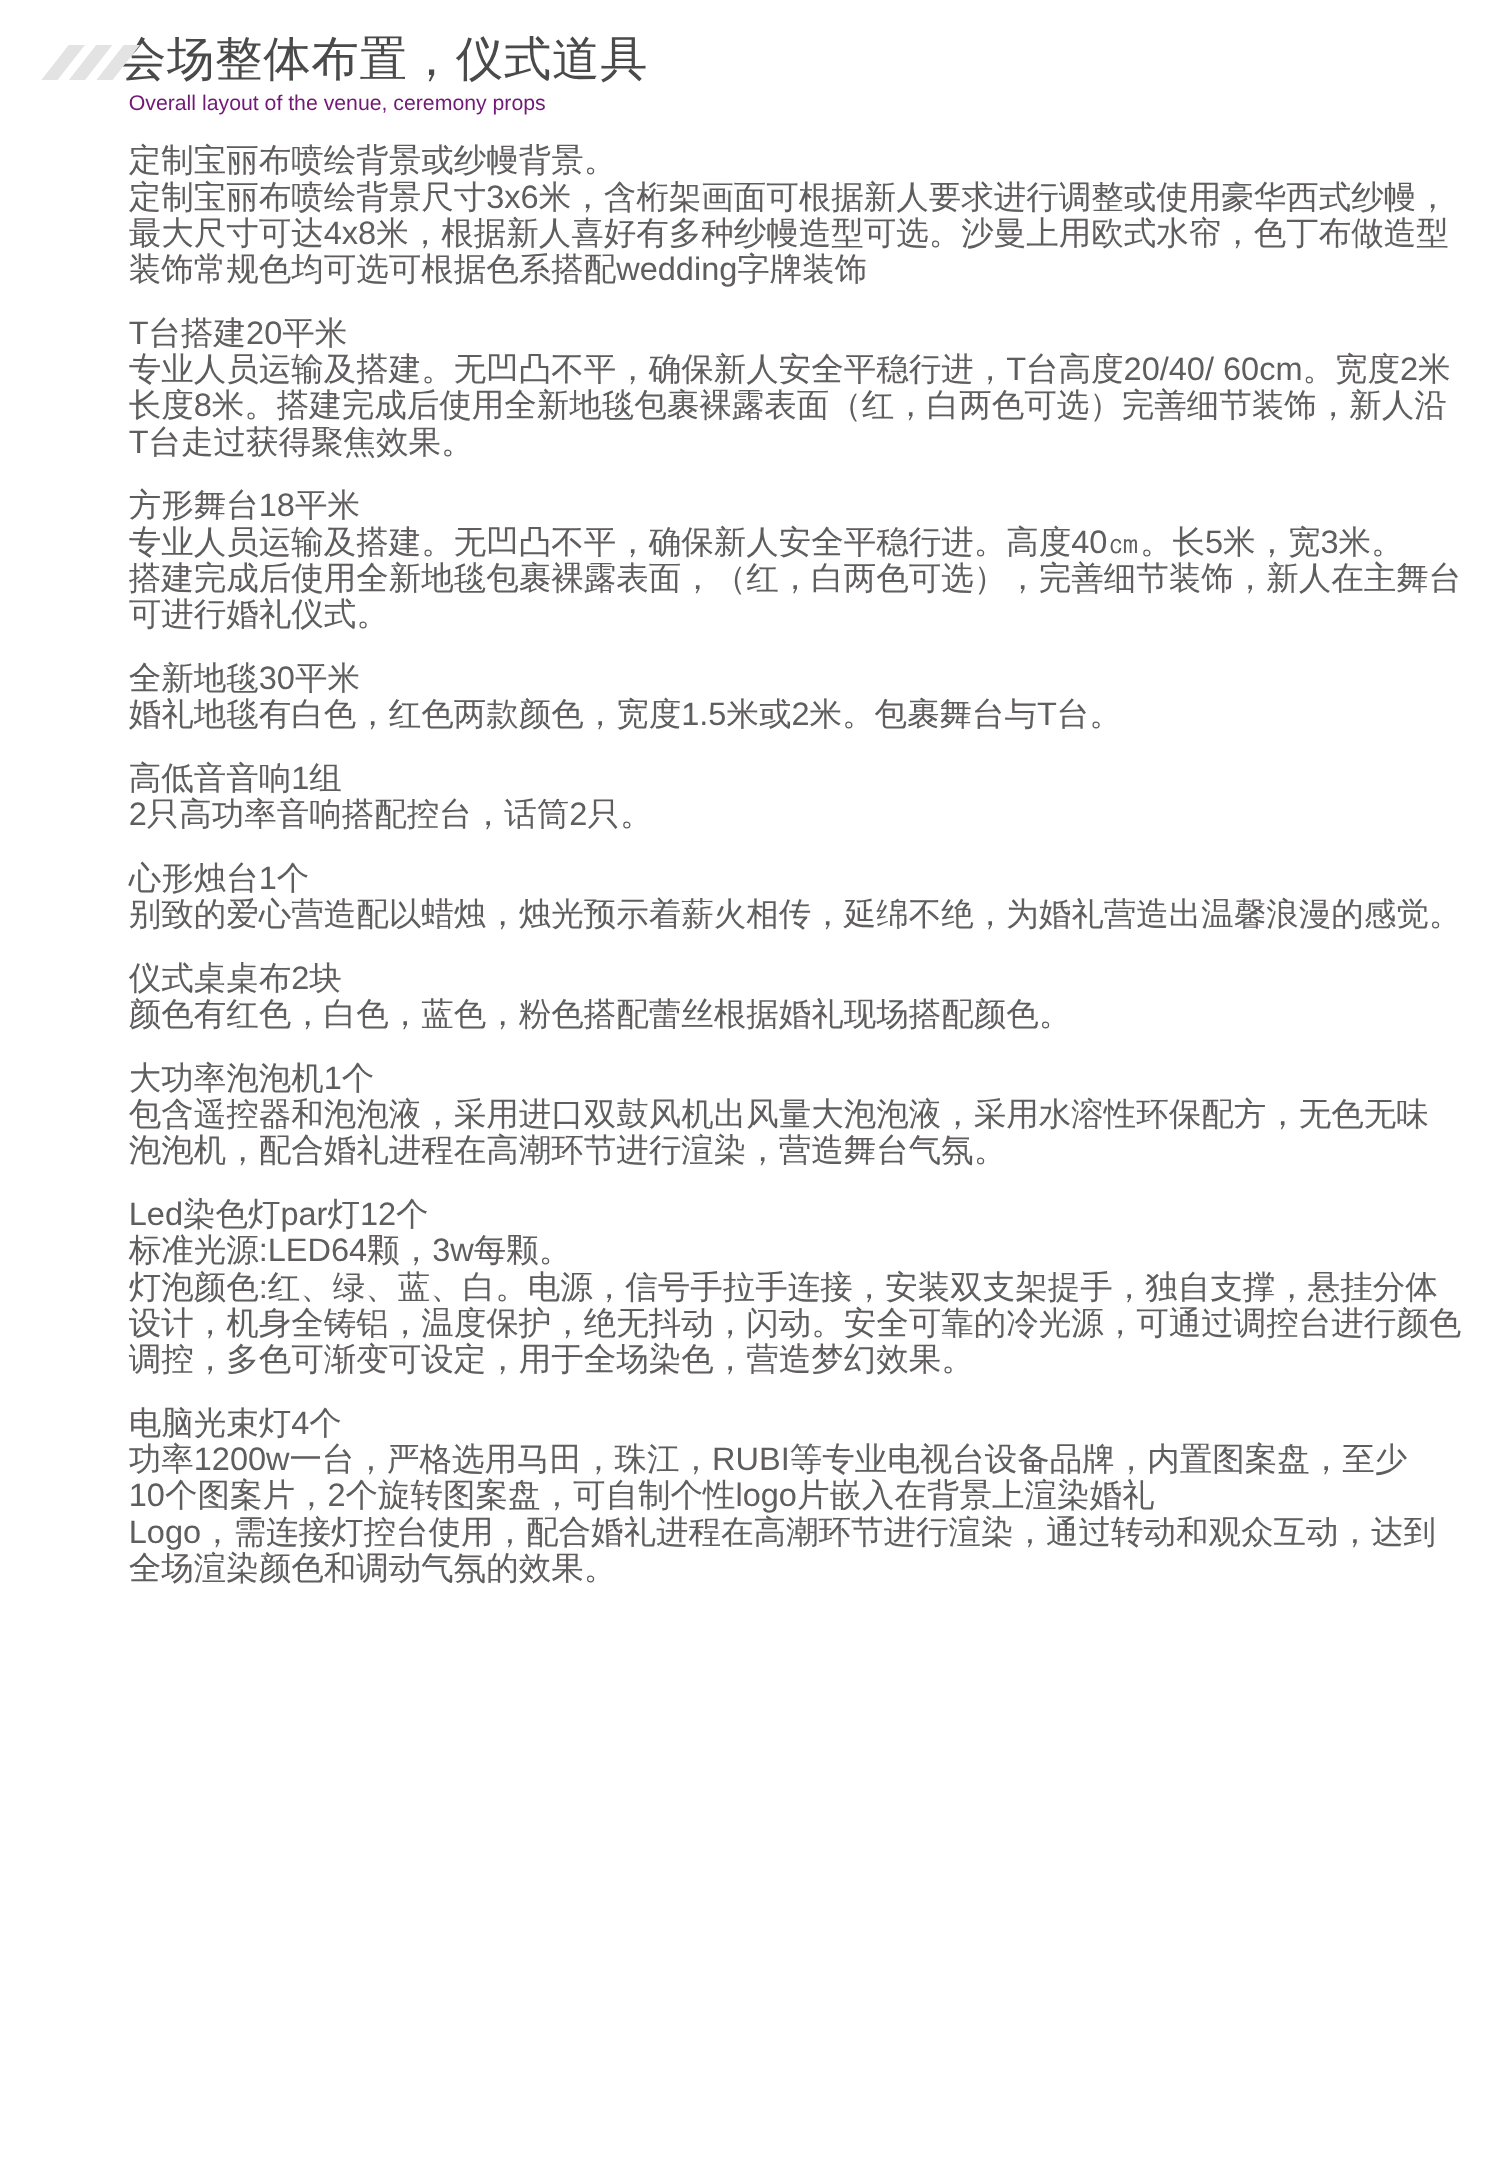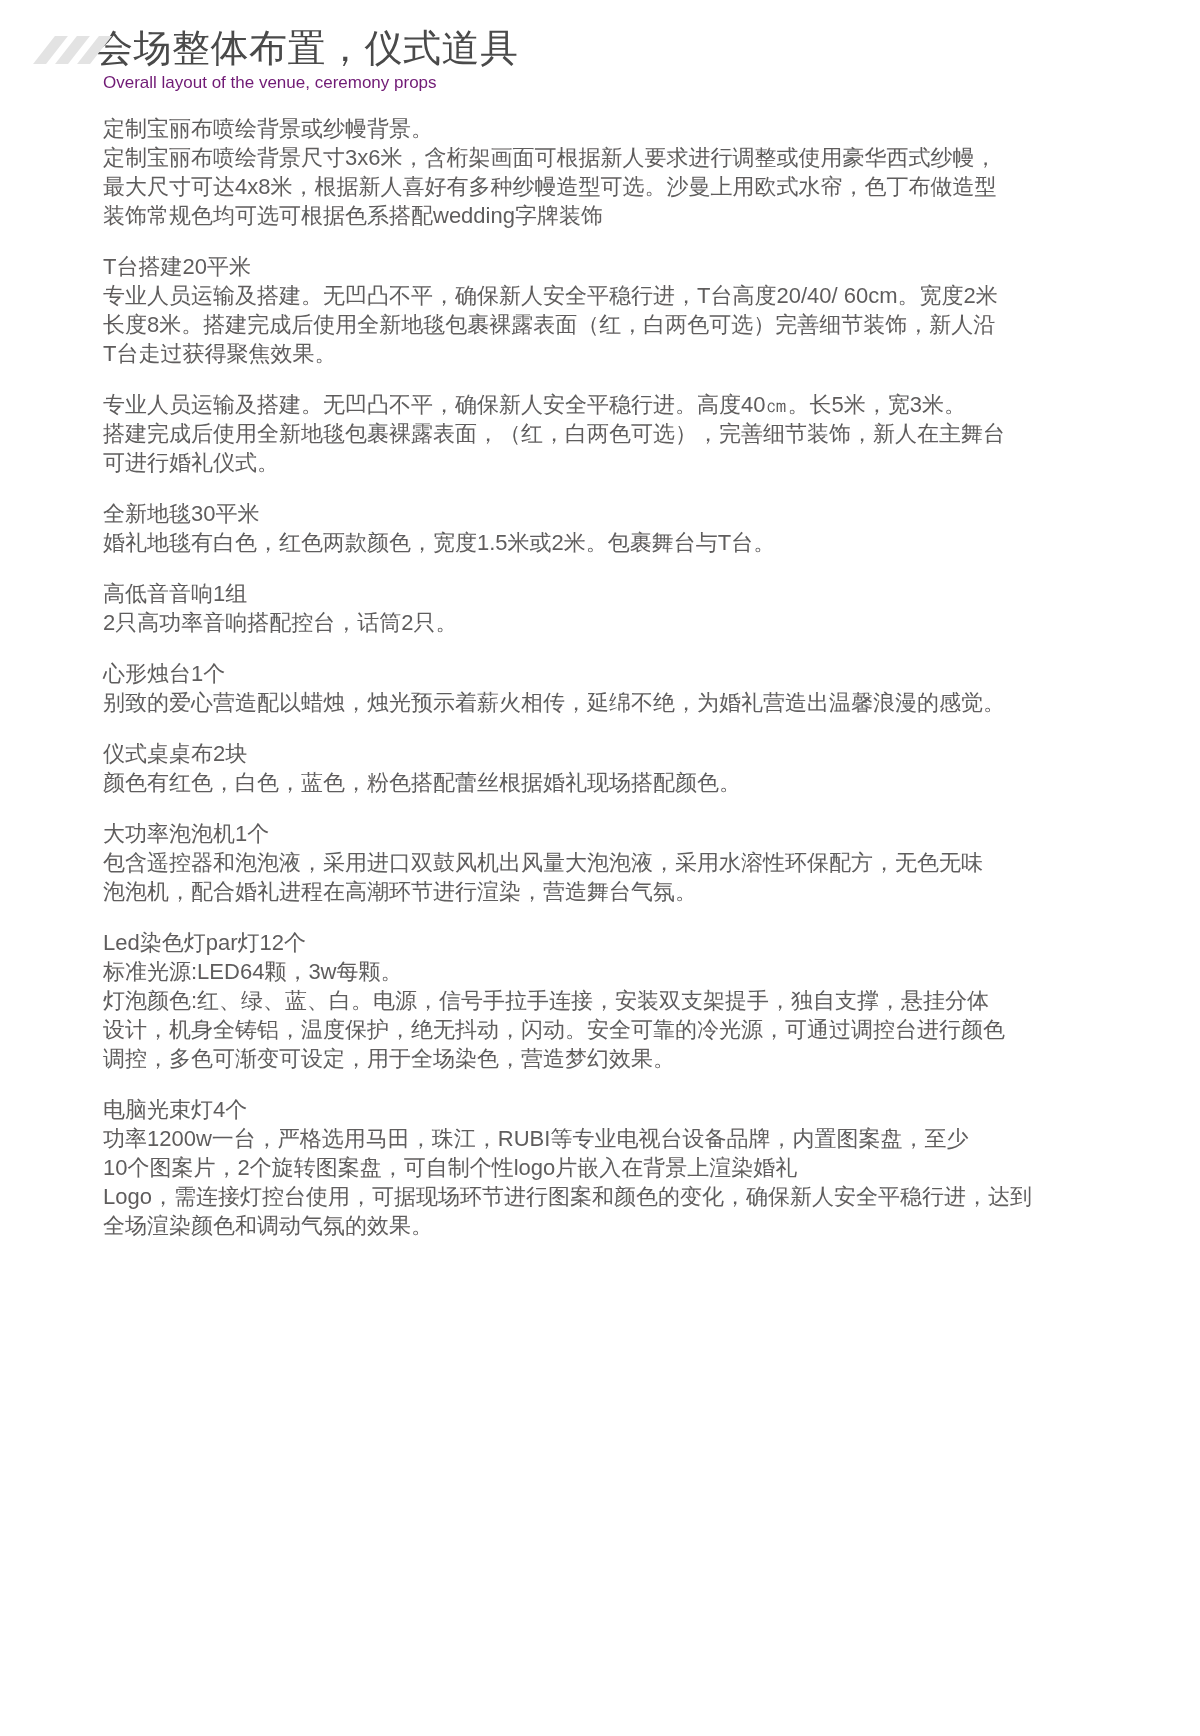--- a/index.html
+++ b/index.html
@@ -37,21 +37,21 @@
     font-size: 17px;
     line-height: 21px;
     color: #701a75;
     white-space: nowrap;
   }
   
   .content { padding: 21px 40px 0 103px; }
   .block { margin: 0 0 22px 0; }
   .block .heading,
   .block .body {
-    font-size: 22px;
+    font-size: 26px;
     line-height: 29px;
     color: #5f5d5d;
     white-space: pre;           
   }
 </style>
 </head>
 <body>
 
 <div class="page">
 
@@ -74,20 +74,21 @@
   </section>
 
   <section class="block">
     <div class="heading">T台搭建20平米</div>
     <div class="body">专业人员运输及搭建。无凹凸不平，确保新人安全平稳行进，T台高度20/40/ 60cm。宽度2米
 长度8米。搭建完成后使用全新地毯包裹裸露表面（红，白两色可选）完善细节装饰，新人沿
 T台走过获得聚焦效果。</div>
   </section>
 
   <section class="block">
+    <div class="heading">方形舞台18平米</div>
     <div class="body">专业人员运输及搭建。无凹凸不平，确保新人安全平稳行进。高度40㎝。长5米，宽3米。
 搭建完成后使用全新地毯包裹裸露表面，（红，白两色可选），完善细节装饰，新人在主舞台
 可进行婚礼仪式。</div>
   </section>
 
   <section class="block">
     <div class="heading">全新地毯30平米</div>
     <div class="body">婚礼地毯有白色，红色两款颜色，宽度1.5米或2米。包裹舞台与T台。</div>
   </section>
 
@@ -120,18 +121,18 @@
     <div class="body">标准光源:LED64颗，3w每颗。
 灯泡颜色:红、绿、蓝、白。电源，信号手拉手连接，安装双支架提手，独自支撑，悬挂分体
 设计，机身全铸铝，温度保护，绝无抖动，闪动。安全可靠的冷光源，可通过调控台进行颜色
 调控，多色可渐变可设定，用于全场染色，营造梦幻效果。</div>
   </section>
 
   <section class="block">
     <div class="heading">电脑光束灯4个</div>
     <div class="body">功率1200w一台，严格选用马田，珠江，RUBI等专业电视台设备品牌，内置图案盘，至少
 10个图案片，2个旋转图案盘，可自制个性logo片嵌入在背景上渲染婚礼
-Logo，需连接灯控台使用，可据现场环节进行图案和颜色的变化，确保新人安全平稳行进，达到
+Logo，需连接灯控台使用，配合婚礼进程在高潮环节进行渲染，通过转动和观众互动，达到
 全场渲染颜色和调动气氛的效果。</div>
   </section>
 </main>
 
 </div>
 
 </body></html>

